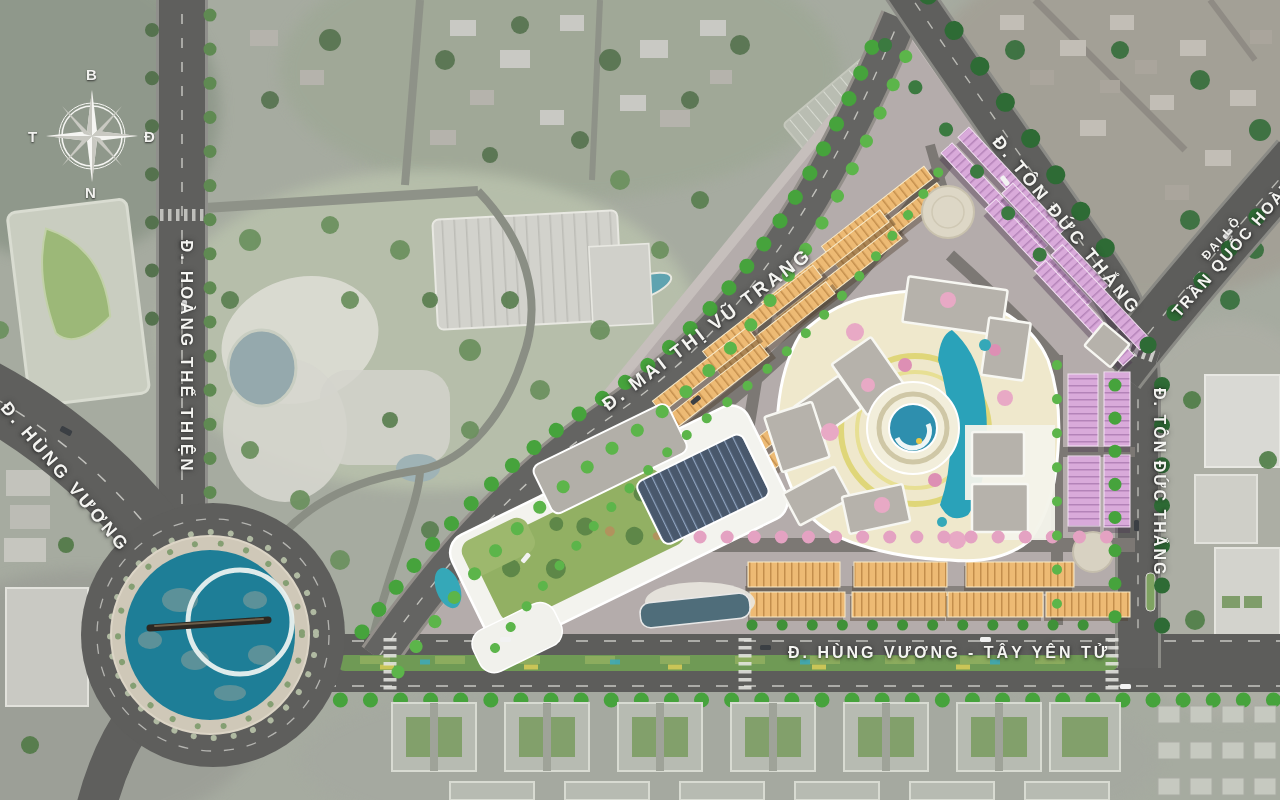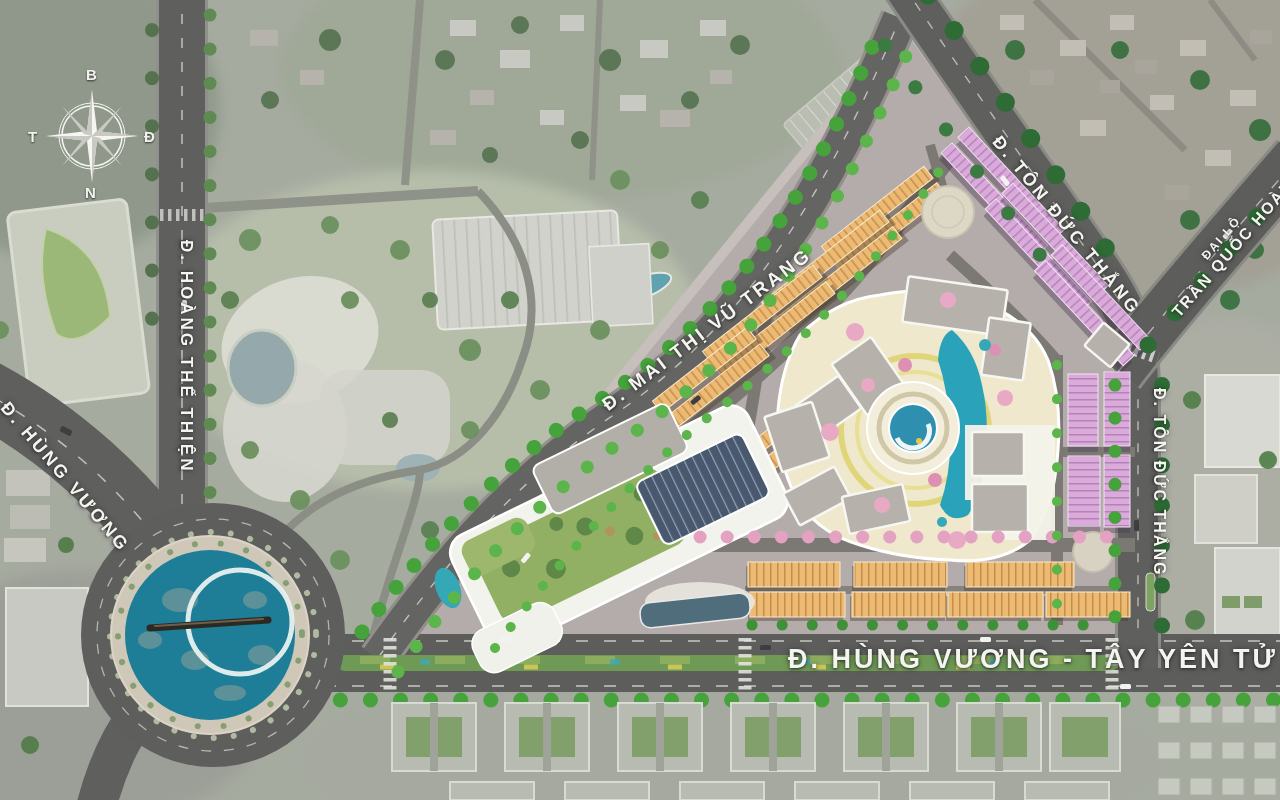--- a/index.html
+++ b/index.html
@@ -568,19 +568,19 @@
 
 <div class="street-label" style="left:1004px;top:132px;transform:rotate(51deg);transform-origin:0 0;font-size:18px;letter-spacing:3px;">Đ. TÔN ĐỨC THẮNG</div>
 
 <div class="street-label" style="left:1158px;top:300px;transform:rotate(-49deg);transform-origin:0 0;text-align:center;">
   <div style="font-size:12px;letter-spacing:2px;">ĐẠI LỘ</div>
   <div style="font-size:16px;letter-spacing:2px;">TRẦN QUỐC HOÀN</div>
 </div>
 
 <div class="street-label" style="left:1168px;top:388px;transform:rotate(90deg);transform-origin:0 0;font-size:16px;letter-spacing:2px;">Đ. TÔN ĐỨC THẮNG</div>
 
-<div class="street-label" style="left:788px;top:644px;font-size:27px;letter-spacing:3px;text-align:right;">Đ. HÙNG VƯƠNG - TÂY YÊN TỬ</div>
+<div class="street-label" style="left:788px;top:644px;font-size:16px;letter-spacing:3px;text-align:right;">Đ. HÙNG VƯƠNG - TÂY YÊN TỬ</div>
 
 <div class="compass-letter" style="left:86px;top:66px;">B</div>
 <div class="compass-letter" style="left:85px;top:184px;">N</div>
 <div class="compass-letter" style="left:28px;top:128px;">T</div>
 <div class="compass-letter" style="left:144px;top:128px;">Đ</div>
 </div>
 
 </body></html>

